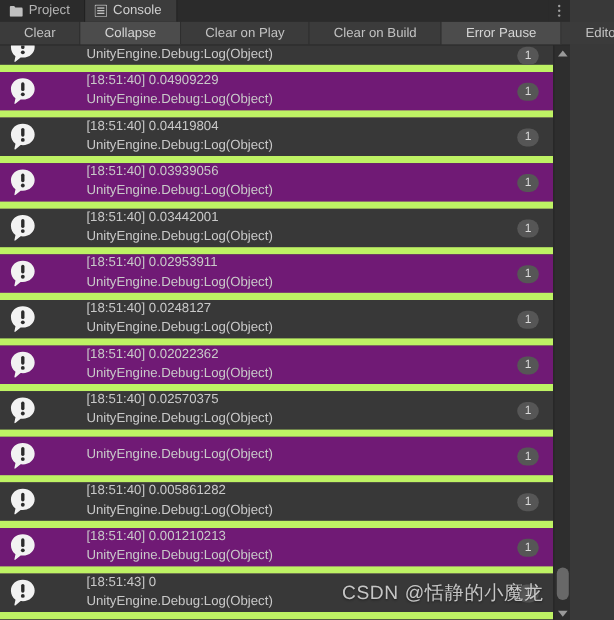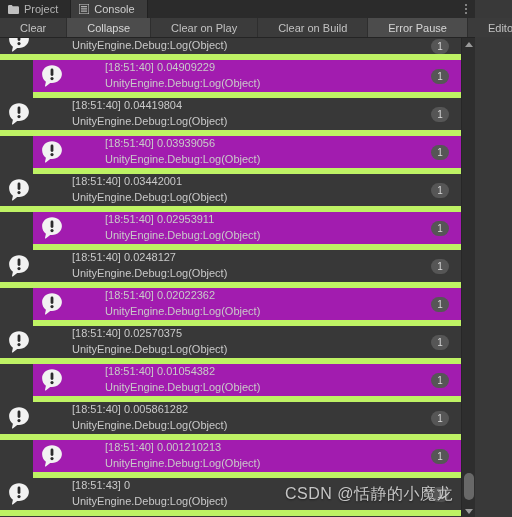--- a/index.html
+++ b/index.html
@@ -121,21 +121,21 @@
   .logrow {
     position: relative;
     height: 38px;
     display: flex;
     align-items: center;
     padding-left: 6px;
     border-bottom: 6px solid #bef264;
     background: #383838;
     gap: 36px;
   }
-  .logrow.alt { background: #a21caf; margin-left: 33px; }
+  .logrow.alt { background: #701a75; }
   .logrow.clipped { height: 22px; align-items: flex-end; }
   .log-icon {
     flex: 0 0 26px;
     height: 26px;
     position: relative;
     margin-right: 4px;
   }
   .log-icon svg { display: block; }
   .logtext {
     flex: 1 1 auto;
@@ -414,21 +414,20 @@
           <div class="log-icon">
     <svg width="26" height="26" viewBox="0 0 26 26">
       <path d="M13 2.2c5.6 0 9.9 3.9 9.9 8.9 0 5-4.3 8.9-9.9 8.9-.6 0-1.2 0-1.8-.1
                l-4.4 3.6c-.4.3-.9 0-.8-.5l.9-4.2C4.5 17.1 3.1 14.2 3.1 11.1
                3.1 6.1 7.4 2.2 13 2.2z" fill="#f2f2f2"></path>
       <rect x="11.6" y="5.6" width="2.8" height="7.3" rx="1.4" fill="#2b2b2b"></rect>
       <circle cx="13" cy="15.6" r="1.6" fill="#2b2b2b"></circle>
     </svg>
           </div>
           <div class="logtext">
-            <div class="logline1">[18:51:40] 0.01054382</div>
             <div class="logline2">UnityEngine.Debug:Log(Object)</div>
           </div>
           <div class="badge">1</div>
         </div>
         <div class="logrow">
           <div class="log-icon">
     <svg width="26" height="26" viewBox="0 0 26 26">
       <path d="M13 2.2c5.6 0 9.9 3.9 9.9 8.9 0 5-4.3 8.9-9.9 8.9-.6 0-1.2 0-1.8-.1
                l-4.4 3.6c-.4.3-.9 0-.8-.5l.9-4.2C4.5 17.1 3.1 14.2 3.1 11.1
                3.1 6.1 7.4 2.2 13 2.2z" fill="#f2f2f2"></path>

